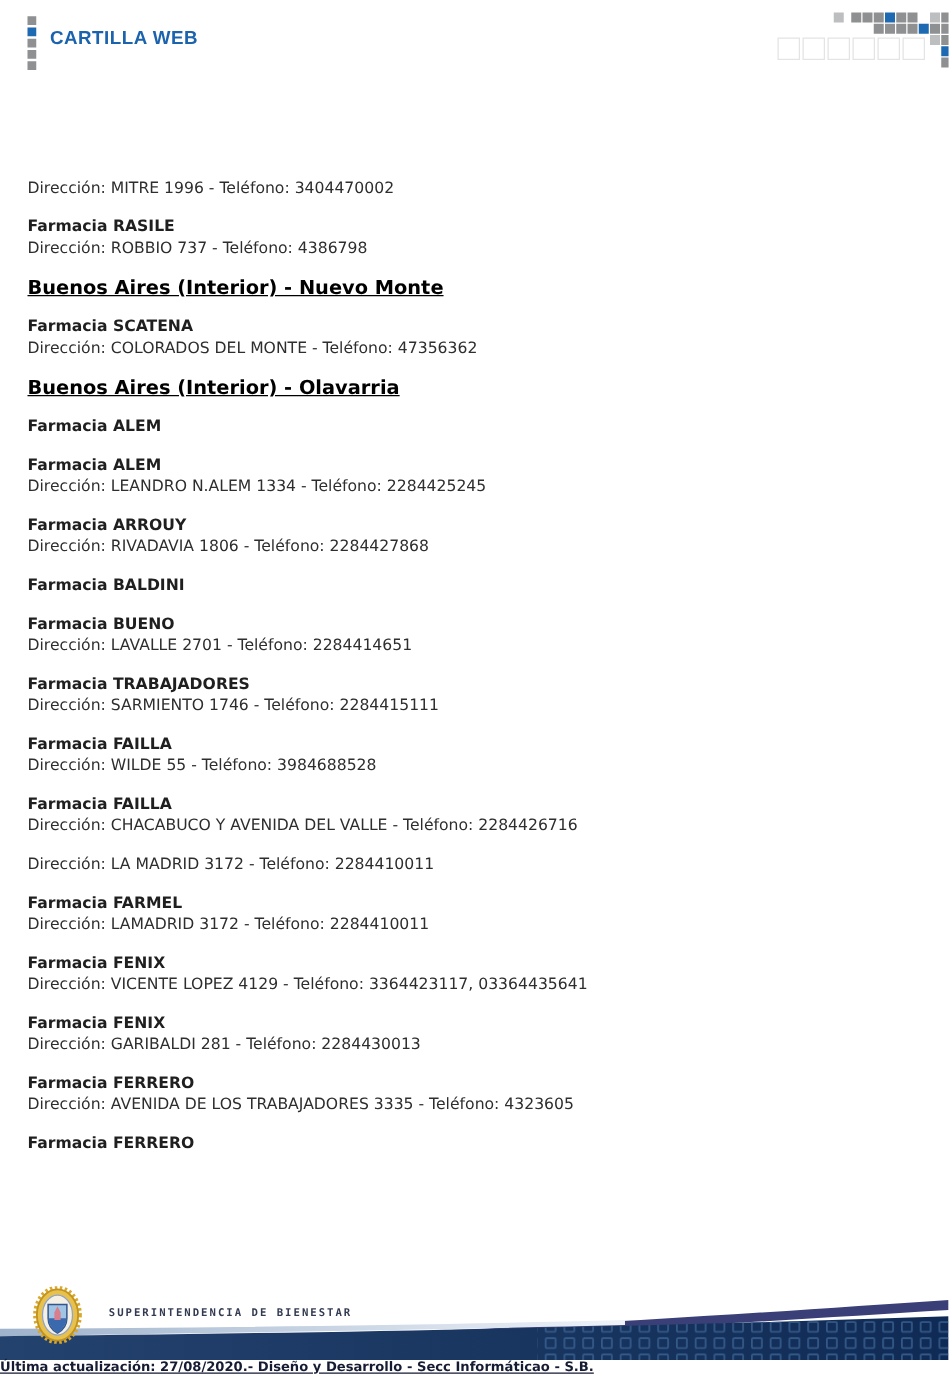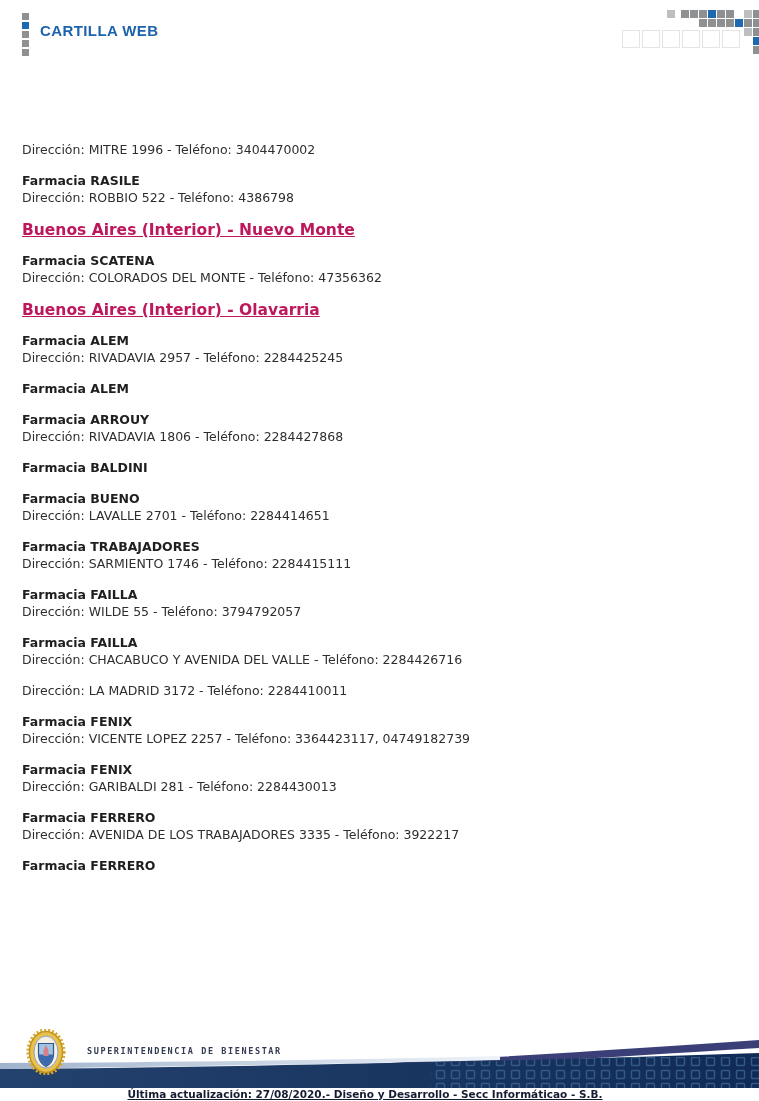--- a/index.html
+++ b/index.html
@@ -13,29 +13,29 @@
   .sq7{position:absolute;width:7px;height:7px;}
   .c-g{background:#8f9091;} .c-l{background:#bdbebf;} .c-b{background:#1d6ab2;}
   .c-o{position:absolute;width:16px;height:16px;border:1px solid #e4e4e4;background:#fff;}
 
   
   .content{position:absolute;left:22px;top:141px;width:715px;display:flex;flex-direction:column;}
   .addr{font-size:12.5px;line-height:17px;color:#2e2e2e;}
   .entry{margin-bottom:14px;}
   .lead-addr{margin-bottom:14px;}
   .pharm-name{font-size:12.5px;line-height:17px;font-weight:bold;color:#1f1f1f;}
-  .section-heading{font-size:15.5px;line-height:20px;font-weight:bold;color:#be185d;
+  .section-heading{font-size:15.5px;line-height:20px;font-weight:bold;color:#000000;
         text-decoration:underline;margin:0 0 12px 0;cursor:pointer;width:max-content;}
 
   
   .footer-wave{position:absolute;left:0;top:1030px;}
   .footer-logo{position:absolute;left:26px;top:1029px;}
   .org-name{position:absolute;left:87px;top:1046px;font-family:"DejaVu Sans Mono",monospace;
         font-size:8.5px;letter-spacing:1.6px;color:#333b52;font-weight:bold;white-space:nowrap;}
-  .update-line{position:absolute;left:0;top:1088px;width:730px;text-align:center;
+  .update-line{position:absolute;left:0;top:1088px;width:730px;
         font-size:10.5px;font-weight:bold;color:#151b33;text-decoration:underline;line-height:12px;}
 </style>
 </head>
 <body>
 
 <div class="page">
 
   <div>
 
     <div>
@@ -80,76 +80,80 @@
       <span class="c-o" style="left:722px;top:30px"></span>
     </div>
   </div>
 
   <div class="content">
 
     <div class="addr lead-addr">Dirección: MITRE 1996 - Teléfono: 3404470002</div>
 
     <div class="entry">
       <div class="pharm-name">Farmacia RASILE</div>
-      <div class="addr">Dirección: ROBBIO 522 - Teléfono: 4386798</div>
+      <div class="addr">Dirección: ROBBIO 737 - Teléfono: 4386798</div>
     </div>
 
     <div class="section-heading">Buenos Aires (Interior) - Nuevo Monte</div>
 
     <div class="entry">
       <div class="pharm-name">Farmacia SCATENA</div>
       <div class="addr">Dirección: COLORADOS DEL MONTE - Teléfono: 47356362</div>
     </div>
 
     <div class="section-heading">Buenos Aires (Interior) - Olavarria</div>
 
     <div class="entry">
       <div class="pharm-name">Farmacia ALEM</div>
-      <div class="addr">Dirección: RIVADAVIA 2957 - Teléfono: 2284425245</div>
     </div>
     <div class="entry">
       <div class="pharm-name">Farmacia ALEM</div>
+      <div class="addr">Dirección: LEANDRO N.ALEM 1334 - Teléfono: 2284425245</div>
     </div>
     <div class="entry">
       <div class="pharm-name">Farmacia ARROUY</div>
       <div class="addr">Dirección: RIVADAVIA 1806 - Teléfono: 2284427868</div>
     </div>
     <div class="entry">
       <div class="pharm-name">Farmacia BALDINI</div>
     </div>
     <div class="entry">
       <div class="pharm-name">Farmacia BUENO</div>
       <div class="addr">Dirección: LAVALLE 2701 - Teléfono: 2284414651</div>
     </div>
     <div class="entry">
       <div class="pharm-name">Farmacia TRABAJADORES</div>
       <div class="addr">Dirección: SARMIENTO 1746 - Teléfono: 2284415111</div>
     </div>
     <div class="entry">
       <div class="pharm-name">Farmacia FAILLA</div>
-      <div class="addr">Dirección: WILDE 55 - Teléfono: 3794792057</div>
+      <div class="addr">Dirección: WILDE 55 - Teléfono: 3984688528</div>
     </div>
     <div class="entry">
       <div class="pharm-name">Farmacia FAILLA</div>
       <div class="addr">Dirección: CHACABUCO Y AVENIDA DEL VALLE - Teléfono: 2284426716</div>
     </div>
     <div class="entry">
       <div class="addr">Dirección: LA MADRID 3172 - Teléfono: 2284410011</div>
     </div>
     <div class="entry">
+      <div class="pharm-name">Farmacia FARMEL</div>
+      <div class="addr">Dirección: LAMADRID 3172 - Teléfono: 2284410011</div>
+    </div>
+    <div class="entry">
       <div class="pharm-name">Farmacia FENIX</div>
-      <div class="addr">Dirección: VICENTE LOPEZ 2257 - Teléfono: 3364423117, 04749182739</div>
+      <div class="addr">Dirección: VICENTE LOPEZ 4129 - Teléfono: 3364423117, 03364435641</div>
     </div>
     <div class="entry">
       <div class="pharm-name">Farmacia FENIX</div>
       <div class="addr">Dirección: GARIBALDI 281 - Teléfono: 2284430013</div>
     </div>
     <div class="entry">
       <div class="pharm-name">Farmacia FERRERO</div>
-      <div class="addr">Dirección: AVENIDA DE LOS TRABAJADORES 3335 - Teléfono: 3922217</div>
+      <div class="addr">Dirección: AVENIDA DE LOS TRABAJADORES 3335 - Teléfono: 4323605</div>
     </div>
 
     <div class="entry">
       <div class="pharm-name">Farmacia FERRERO</div>
     </div>
   </div>
 
   <div>
 
     <svg class="footer-wave" width="759" height="58" viewBox="0 0 759 58">

